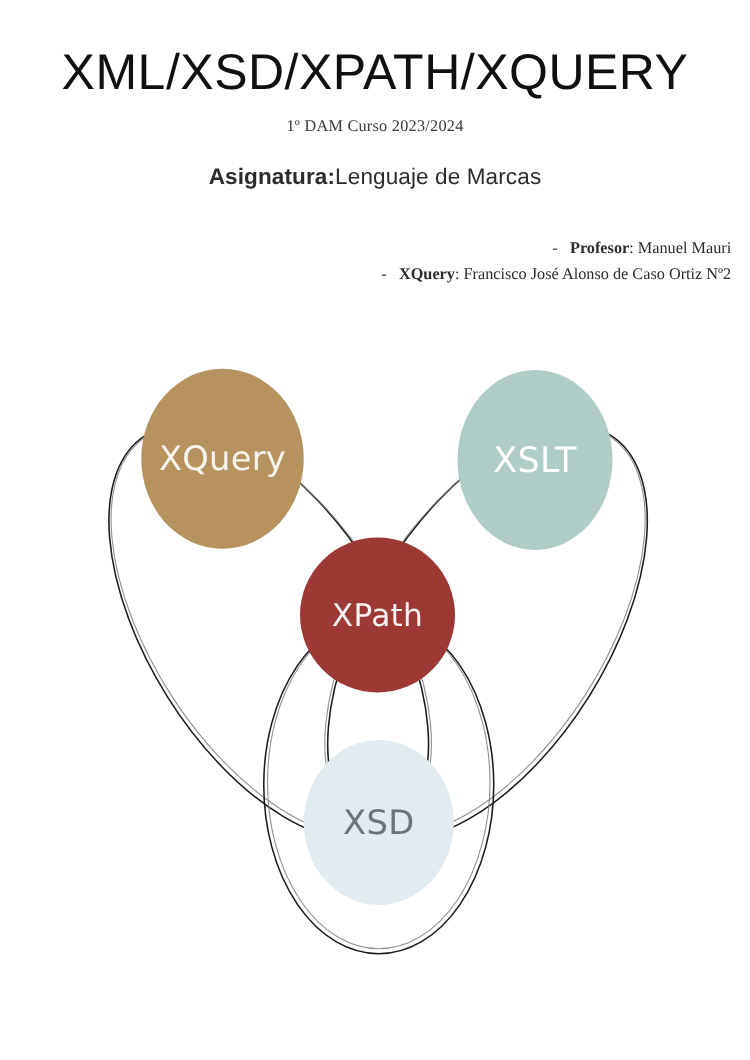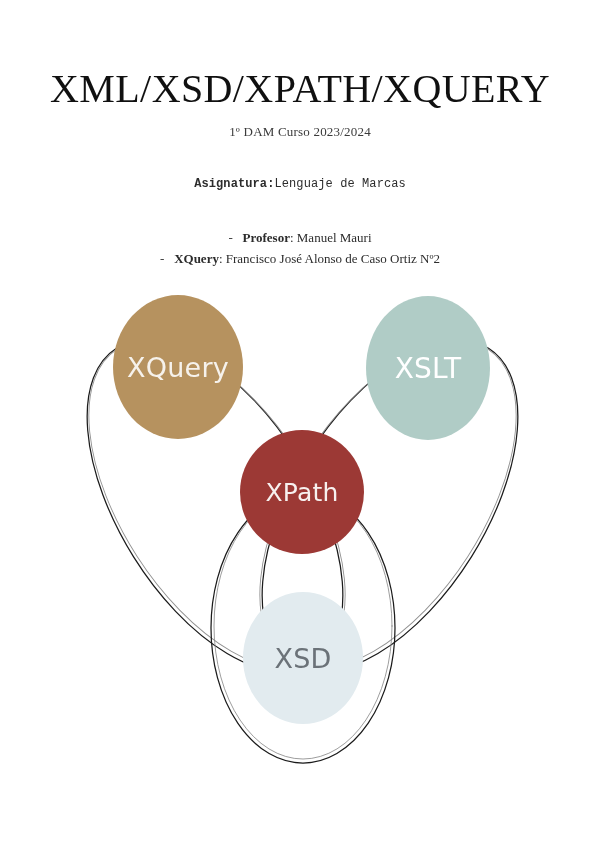--- a/index.html
+++ b/index.html
@@ -25,54 +25,55 @@
   
   .title-block {
     position: absolute;
     left: 0;
     top: 0;
     width: 600px;
     text-align: center;
   }
   .doc-title {
     margin: 0;
-    padding-top: 68px;
-    font-family: Liberation Serif, serif;
+    padding-top: 37px;
+    font-family: Liberation Sans, sans-serif;
     font-size: 40px;
     font-weight: 400;
     letter-spacing: 0.4px;
     color: #101010;
     line-height: 1.05;
   }
   .course-line {
     margin: 0;
     padding-top: 14px;
     font-family: "Liberation Serif", "DejaVu Serif", serif;
     font-size: 13px;
     font-weight: 400;
     color: #3a3a3a;
     letter-spacing: 0.2px;
   }
   .subject-line {
-    margin: 16px;
+    margin: 1px;
     padding-top: 21px;
-    font-family: Liberation Mono, monospace;
-    font-size: 12px;
+    font-family: Liberation Sans, sans-serif;
+    font-size: 18px;
     color: #2c2c2c;
     letter-spacing: 0.1px;
   }
   .subject-line .lbl { font-weight: 700; }
 
   .people {
     margin: 15px;
     padding-top: 20px;
     font-family: "Liberation Serif", "DejaVu Serif", serif;
     font-size: 13px;
     color: #2c2c2c;
     line-height: 1.62;
+    text-align: right;
   }
   .people .row { display: block; white-space: pre; }
   .people .lbl { font-weight: 700; }
   .people .dash { font-weight: 400; color: #3a3a3a; }
 
   
   .diagram-wrap {
     position: absolute;
     left: 0;
     top: 246px;

